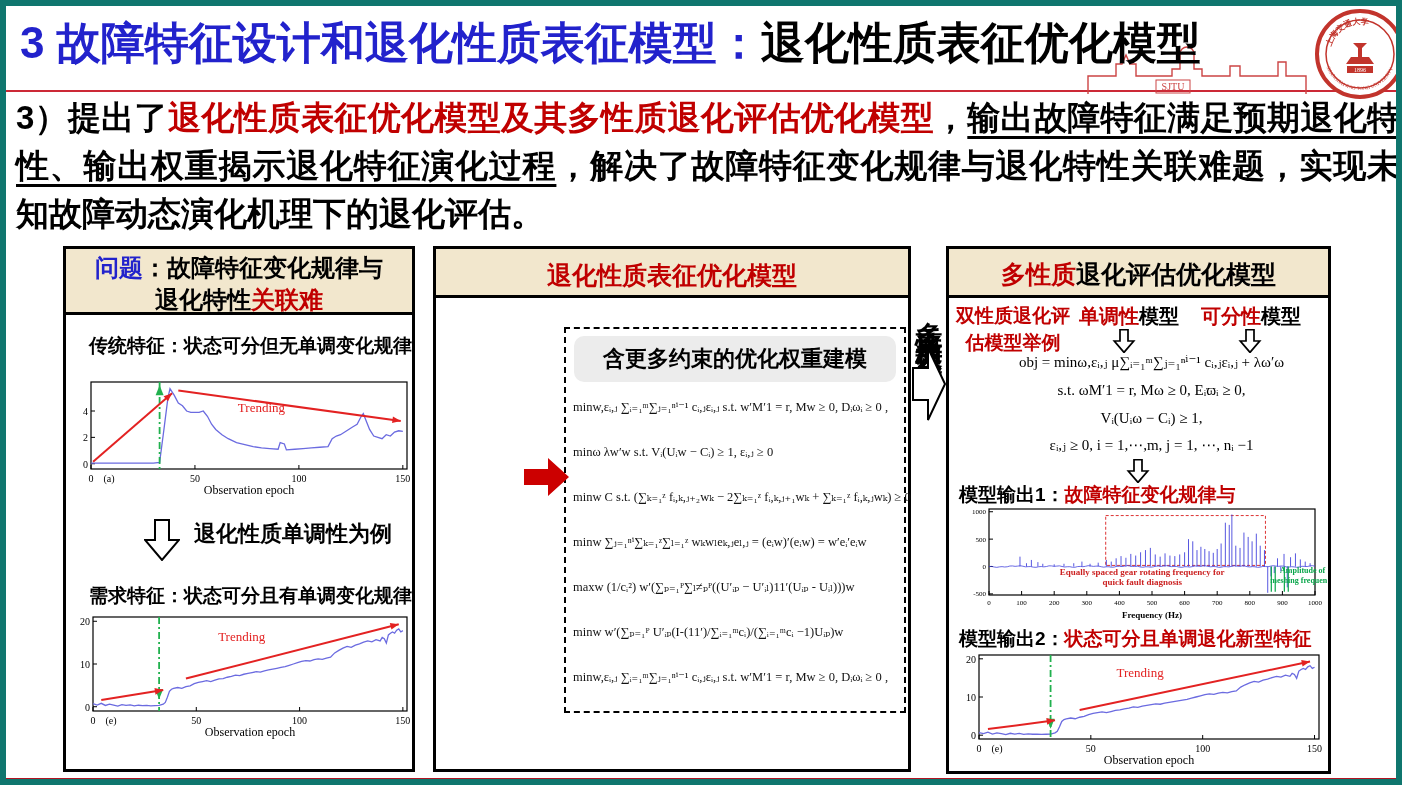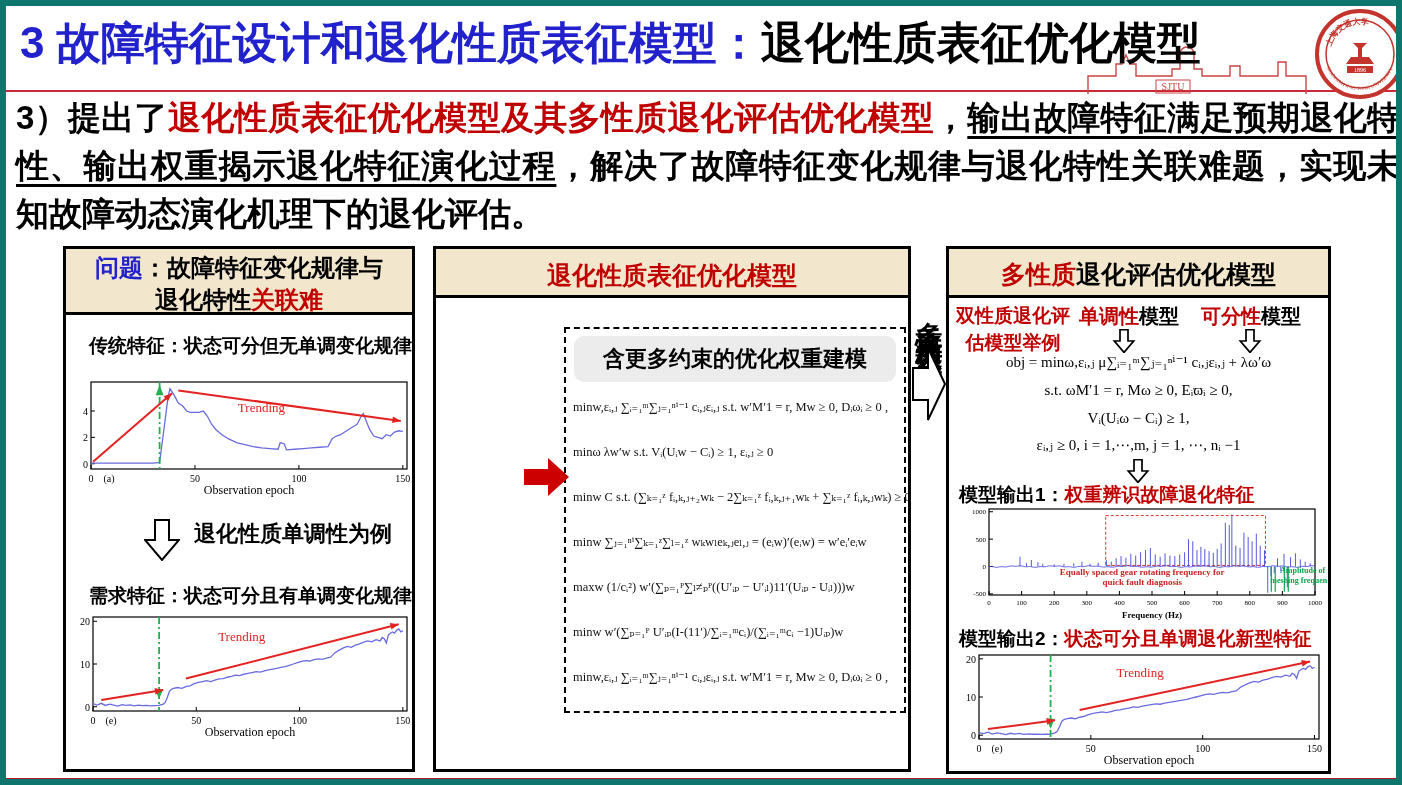--- a/index.html
+++ b/index.html
@@ -44,21 +44,21 @@
   .mid-red-arrow{position:absolute;left:88px;top:208px;z-index:2;}
   
   .connector{position:absolute;left:904px;top:294px;width:38px;height:430px;text-align:center;}
   .conn-label{writing-mode:vertical-rl;text-orientation:upright;font-size:27px;font-weight:bold;
               letter-spacing:5px;margin:0 auto;}
   
   .rp-example{position:absolute;left:2px;top:53px;width:124px;text-align:center;
               font-size:19px;font-weight:bold;color:#c00000;line-height:27px;}
   .rp-sub{position:absolute;top:54px;font-size:20px;font-weight:bold;white-space:nowrap;}
   .rp-sub.m1{left:130px}.rp-sub.m2{left:252px}
-  .rp-formula{position:absolute;left:0;width:100%;text-align:center;white-space:nowrap;
+  .rp-formula{position:absolute;left:13px;width:100%;text-align:center;white-space:nowrap;
               font-family:"Liberation Serif","DejaVu Serif",serif;font-size:15px;color:#000;}
   .rp-out{position:absolute;left:10px;font-size:19px;font-weight:bold;white-space:nowrap;}
   .icon-abs{position:absolute;}
   .bottombar{position:absolute;left:0;top:772px;width:1402px;height:13px;background:#b11422;}
   svg text{font-family:"Liberation Serif","DejaVu Serif",serif;}
 </style>
 </head>
 <body>
 
 <div class="slide">
@@ -211,21 +211,21 @@
     <div class="rp-formula" style="top:104px">obj = minω,εᵢ,ⱼ μ∑ᵢ₌₁ᵐ∑ⱼ₌₁ⁿⁱ⁻¹ cᵢ,ⱼεᵢ,ⱼ + λω′ω</div>
     <div class="rp-formula" style="top:133px">s.t.   ωM′1 = r, Mω ≥ 0, Eᵢϖᵢ ≥ 0,</div>
     <div class="rp-formula" style="top:161px">Vᵢ(Uᵢω − Cᵢ) ≥ 1,</div>
     <div class="rp-formula" style="top:187px">εᵢ,ⱼ ≥ 0, i = 1,⋯,m,  j = 1, ⋯, nᵢ −1</div>
 
     <svg class="icon-abs" style="left:176px;top:210px" width="26" height="24" viewBox="0 0 36 42">
       <polygon points="11,1 25,1 25,21 35,21 18,41 1,21 11,21" fill="#fff" stroke="#000" stroke-width="3"></polygon>
     </svg>
 
     <div class="rp-out" style="top:233px">
-      <span>模型输出1：</span><span class="redtx">权重辨识故障退化特征</span>
+      <span>模型输出1：</span><span class="redtx">故障特征变化规律与</span>
     </div>
     <svg class="chart-abs" style="left:4px;top:256px" width="374" height="118">
         <rect x="36" y="4" width="326" height="86" fill="#fff" stroke="#000" stroke-width="1.2"></rect>
         <line x1="36" y1="90" x2="36" y2="86" stroke="#000"></line>
         <text x="36" y="100" text-anchor="middle" font-size="7">0</text>
         <line x1="68.6" y1="90" x2="68.6" y2="86" stroke="#000"></line>
         <text x="68.6" y="100" text-anchor="middle" font-size="7">100</text>
         <line x1="101.2" y1="90" x2="101.2" y2="86" stroke="#000"></line>
         <text x="101.2" y="100" text-anchor="middle" font-size="7">200</text>
         <line x1="133.8" y1="90" x2="133.8" y2="86" stroke="#000"></line>

